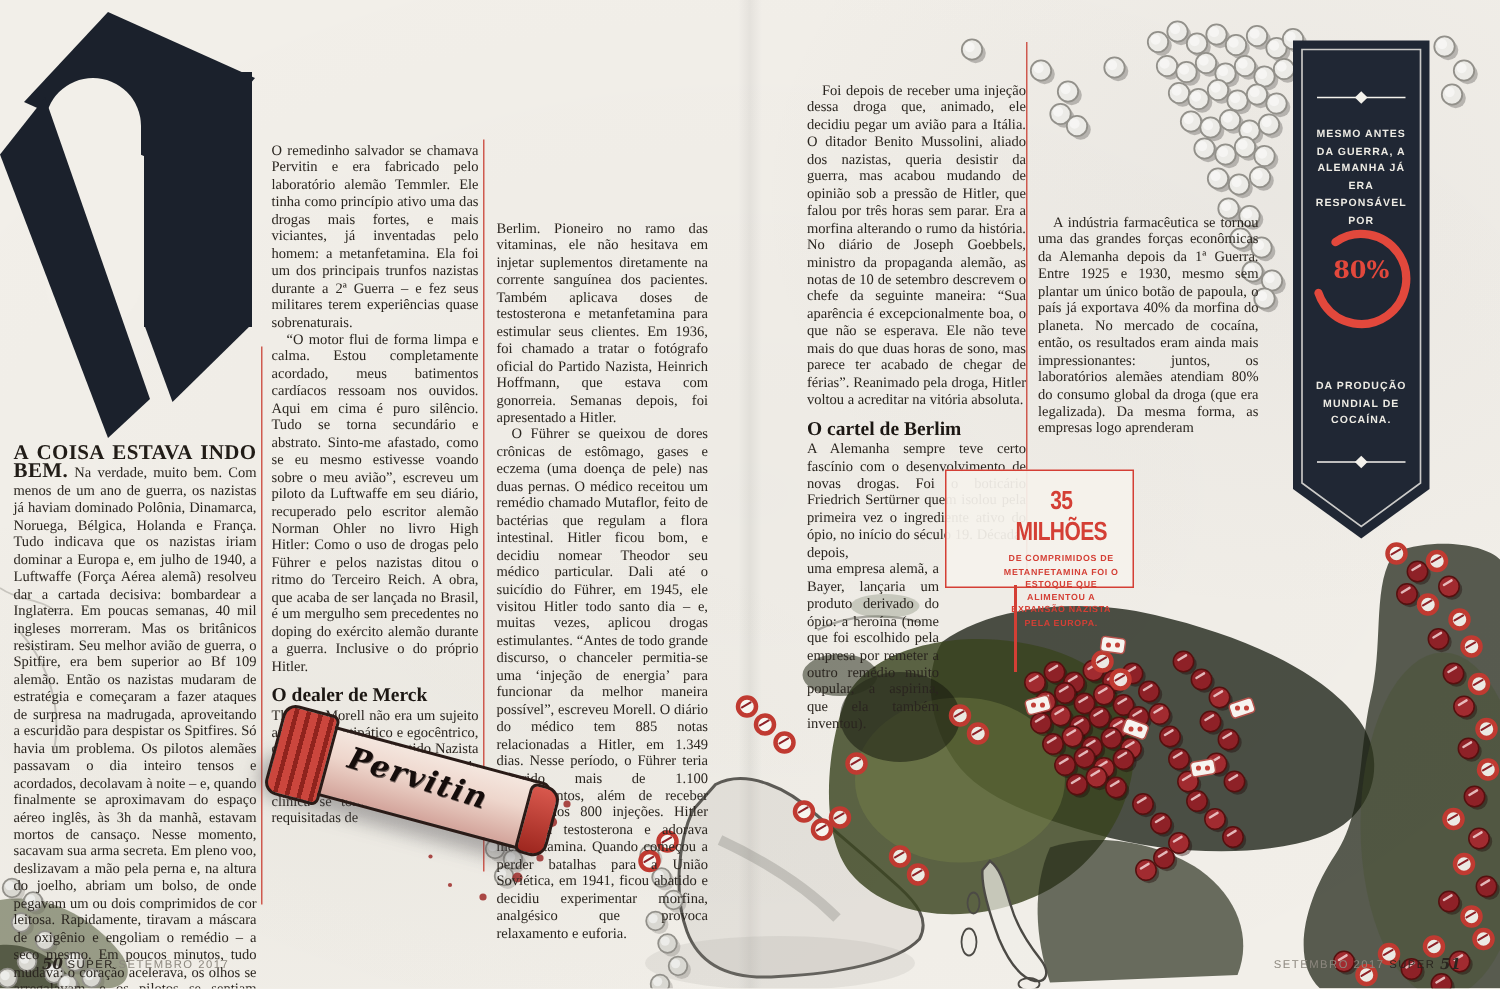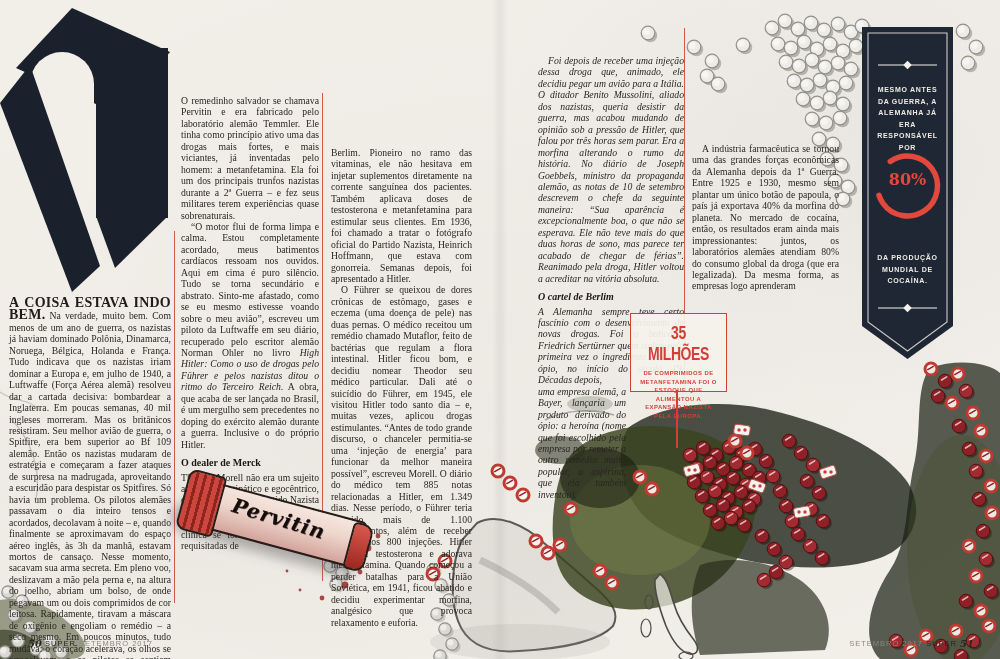--- a/index.html
+++ b/index.html
@@ -9,42 +9,42 @@
       radial-gradient(ellipse 600px 300px at 20% 80%, rgba(120,125,100,0.05), transparent 70%),
       radial-gradient(ellipse 500px 400px at 85% 20%, rgba(100,100,110,0.05), transparent 70%),
       radial-gradient(ellipse 800px 500px at 50% 50%, rgba(0,0,0,0.02), transparent 80%),
       #f2efe9;}
   #fold{position:absolute;left:492px;top:0;width:16px;height:659px;z-index:1;
     background:linear-gradient(90deg,transparent,rgba(0,0,0,0.05) 50%,transparent);}
   .col{position:absolute;z-index:3;text-align:justify;font-size:9.7px;line-height:11.45px;color:#2a251f;}
   .col p{margin:0;}
   .col p.ind{text-indent:10px;}
   .lead{font-weight:bold;font-size:14px;letter-spacing:.25px;color:#211c17;}
-  .bkttl{font-style:italic;}
-  h3.shead{font-family:"Liberation Serif",serif;font-weight:bold;font-size:10px;
+  .bkttl{}
+  h3.shead{font-family:"Liberation Serif",serif;font-weight:bold;font-size:13px;
     margin:7px 0 3px;color:#1c1713;text-indent:0;text-align:left;}
   #col1{left:9px;top:297px;width:162px;}
   #col2{left:181px;top:95px;width:138px;}
   #col3{left:331px;top:147px;width:141px;}
-  #col4{left:538px;top:55px;width:146px;font-style:italic;}
+  #col4{left:538px;top:55px;width:146px;}
   #col5{left:692px;top:143px;width:147px;}
   .wrapR{display:block;margin-right:58px;}
   .wrapL{display:block;margin-left:56px;}
   .vrule{position:absolute;width:1px;background:rgba(201,64,52,0.85);z-index:2;}
   #rule1{left:174px;top:231px;height:372px;}
   #rule2{left:322px;top:93px;height:488px;}
   #rule3{left:684px;top:28px;height:364px;}
   .arrow{color:#d43f35;font-weight:bold;font-family:"DejaVu Sans",sans-serif;}
   
   #dropcap{position:absolute;left:0;top:8px;z-index:2;}
   
   #illus{position:absolute;left:0;top:0;z-index:1;}
   
   #callout{position:absolute;left:630px;top:313px;width:95px;height:77px;z-index:4;
-    border:1.5px solid #d43f35;background:rgba(245,242,236,0.93);text-align:center;}
+    border:1.5px solid #d43f35;background:rgba(245,242,236,0.93);text-align:center;padding-left:29px;}
   #callout .cval{display:block;margin-top:9px;font-family:"Liberation Sans",sans-serif;
     font-weight:bold;font-size:17.5px;color:#d43f35;transform:scaleX(.8);letter-spacing:-.5px;}
   #callout .ccap{display:block;margin-top:4px;padding:0 6px;font-family:"Liberation Sans",sans-serif;
     font-weight:bold;font-size:5.9px;line-height:8.6px;letter-spacing:.45px;color:#d43f35;}
   #callout-line{position:absolute;left:676px;top:390px;width:1.5px;height:58px;background:#d43f35;z-index:4;}
   
   #banner{position:absolute;left:861px;top:26px;width:93px;height:346px;z-index:5;}
   #banner-text{position:absolute;left:861px;top:26px;width:93px;z-index:6;text-align:center;
     font-family:"Liberation Sans",sans-serif;color:#edebe4;}
   .btop{position:absolute;top:58px;left:11px;width:71px;font-weight:bold;font-size:7px;

